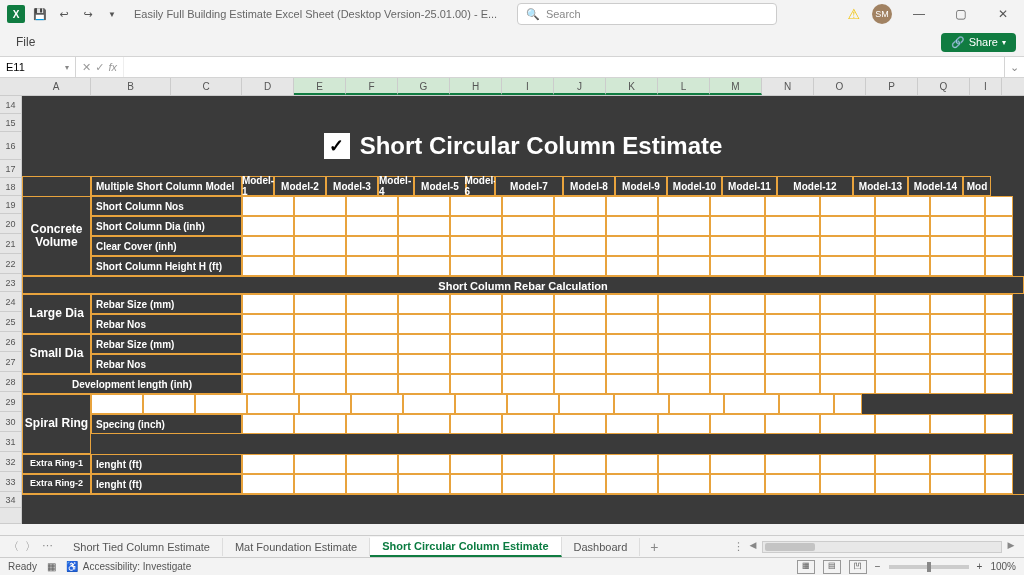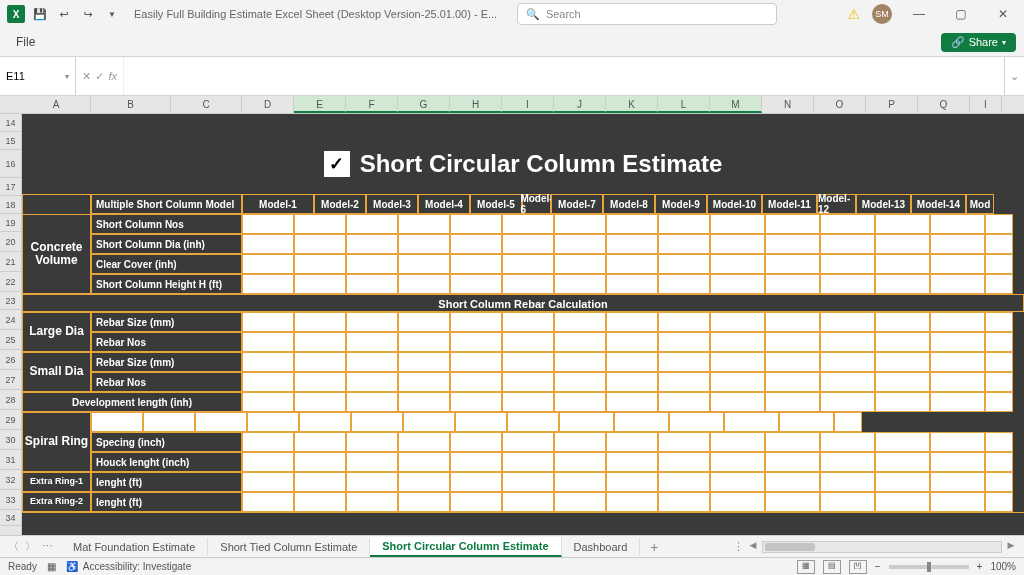--- a/index.html
+++ b/index.html
@@ -14,21 +14,21 @@
 .search-box { margin-left: 20px; width: 260px; height: 22px; background: #fff; border: 1px solid #ccc; border-radius: 4px; display: flex; align-items: center; padding: 0 8px; color: #888; font-size: 11px; gap: 6px; }
 .title-right { margin-left: auto; display: flex; align-items: center; gap: 12px; }
 .warn-icon { color: #f0c000; font-size: 14px; }
 .avatar { width: 20px; height: 20px; border-radius: 50%; background: #a18262; color: #fff; font-size: 9px; display: flex; align-items: center; justify-content: center; }
 .win-btn { width: 30px; text-align: center; color: #555; font-size: 12px; cursor: pointer; }
 
 .menubar { height: 28px; display: flex; align-items: center; padding: 0 8px; font-size: 12px; }
 .menu-item { padding: 4px 8px; color: #444; cursor: pointer; }
 .share-btn { margin-left: auto; background: #107c41; color: #fff; padding: 3px 10px; border-radius: 4px; font-size: 11px; display: flex; align-items: center; gap: 4px; cursor: pointer; }
 
-.formula-bar { height: 40px; display: flex; align-items: center; background: #fff; border-top: 1px solid #d4d4d4; border-bottom: 1px solid #d4d4d4; font-size: 11px; }
+.formula-bar { height: 22px; display: flex; align-items: center; background: #fff; border-top: 1px solid #d4d4d4; border-bottom: 1px solid #d4d4d4; font-size: 11px; }
 .namebox { width: 76px; border-right: 1px solid #d4d4d4; padding: 0 6px; display: flex; align-items: center; justify-content: space-between; height: 100%; }
 .fx-icons { display: flex; align-items: center; gap: 4px; padding: 0 6px; color: #999; border-right: 1px solid #eee; height: 100%; }
 .formula-input { flex: 1; padding: 0 6px; }
 .fb-dropdown { width: 20px; text-align: center; color: #888; border-left: 1px solid #d4d4d4; height: 100%; display: flex; align-items: center; justify-content: center; }
 
 .col-headers { height: 18px; display: flex; background: #e6e6e6; font-size: 10px; color: #555; border-bottom: 1px solid #ccc; padding-left: 22px; }
 .col-h { border-right: 1px solid #ccc; text-align: center; line-height: 18px; flex: 0 0 auto; }
 .col-h.sel { background: #d2e8d4; border-bottom: 2px solid #107c41; }
 
 .grid-area { position: relative; height: 428px; display: flex; background: #fff; overflow: hidden; }
@@ -165,32 +165,32 @@
   <div class="sheet">
     <div class="dark-bg"></div>
     <div class="sheet-title">
       <div class="check-box">✓</div>
       <span>Short Circular Column Estimate</span>
     </div>
     <div class="data-table" id="data-table">
         <div class="dt-row" style="height:20px;">
           <div class="side-label" style="border-bottom:none;"></div>
           <div class="param-label">Multiple Short Column Model</div>
-          <div class="model-h" style="width:72px">Model-1</div>
+          <div class="model-h" style="width:32px">Model-1</div>
           <div class="model-h" style="width:52px">Model-2</div>
           <div class="model-h" style="width:52px">Model-3</div>
-          <div class="model-h" style="width:52px">Model-4</div>
+          <div class="model-h" style="width:36px">Model-4</div>
           <div class="model-h" style="width:52px">Model-5</div>
           <div class="model-h" style="width:29px">Model-6</div>
-          <div class="model-h" style="width:52px">Model-7</div>
+          <div class="model-h" style="width:68px">Model-7</div>
           <div class="model-h" style="width:52px">Model-8</div>
           <div class="model-h" style="width:52px">Model-9</div>
           <div class="model-h" style="width:55px">Model-10</div>
           <div class="model-h" style="width:55px">Model-11</div>
-          <div class="model-h" style="width:39px">Model-12</div>
+          <div class="model-h" style="width:76px">Model-12</div>
           <div class="model-h" style="width:55px">Model-13</div>
           <div class="model-h" style="width:55px">Model-14</div>
           <div class="model-h" style="width:28px">Mod</div>
         </div>
         <div style="display:flex;">
           <div class="side-label" style="height:80px;">Concrete Volume</div>
           <div>
             <div class="dt-row">
               <div class="param-label">Short Column Nos</div>
               <div class="cell" style="width:52px"></div>
@@ -381,38 +381,20 @@
               <div class="cell" style="width:52px"></div>
               <div class="cell" style="width:55px"></div>
               <div class="cell" style="width:55px"></div>
               <div class="cell" style="width:55px"></div>
               <div class="cell" style="width:55px"></div>
               <div class="cell" style="width:55px"></div>
               <div class="cell" style="width:28px"></div>
             </div>
             <div class="dt-row">
               <div class="param-label">Specing (inch)</div>
-              <div class="cell" style="width:52px"></div>
-              <div class="cell" style="width:52px"></div>
-              <div class="cell" style="width:52px"></div>
-              <div class="cell" style="width:52px"></div>
-              <div class="cell" style="width:52px"></div>
-              <div class="cell" style="width:52px"></div>
-              <div class="cell" style="width:52px"></div>
-              <div class="cell" style="width:52px"></div>
-              <div class="cell" style="width:52px"></div>
-              <div class="cell" style="width:55px"></div>
-              <div class="cell" style="width:55px"></div>
-              <div class="cell" style="width:55px"></div>
-              <div class="cell" style="width:55px"></div>
-              <div class="cell" style="width:55px"></div>
-              <div class="cell" style="width:28px"></div>
-            </div>
-            <div class="dt-row">
-              <div class="param-label">Houck lenght (inch)</div>
               <div class="cell" style="width:52px"></div>
               <div class="cell" style="width:52px"></div>
               <div class="cell" style="width:52px"></div>
               <div class="cell" style="width:52px"></div>
               <div class="cell" style="width:52px"></div>
               <div class="cell" style="width:52px"></div>
               <div class="cell" style="width:52px"></div>
               <div class="cell" style="width:52px"></div>
               <div class="cell" style="width:52px"></div>
               <div class="cell" style="width:55px"></div>
@@ -466,22 +448,22 @@
       </div>
   </div>
 </div>
 
 <div class="tabs-bar">
   <div class="tab-nav">
     <span>〈</span>
     <span>〉</span>
     <span>⋯</span>
   </div>
+  <div class="tab">Short Tied Column Estimate</div>
   <div class="tab">Mat Foundation Estimate</div>
-  <div class="tab">Short Tied Column Estimate</div>
   <div class="tab active">Short Circular Column Estimate</div>
   <div class="tab">Dashboard</div>
   <div class="add-tab">+</div>
   <div class="hscroll">
     <span style="color:#888;">⋮</span>
     <div class="scroll-btn">◀</div>
     <div class="hscroll-track">
         <div class="hscroll-thumb"></div>
       </div>
     <div class="scroll-btn">▶</div>

